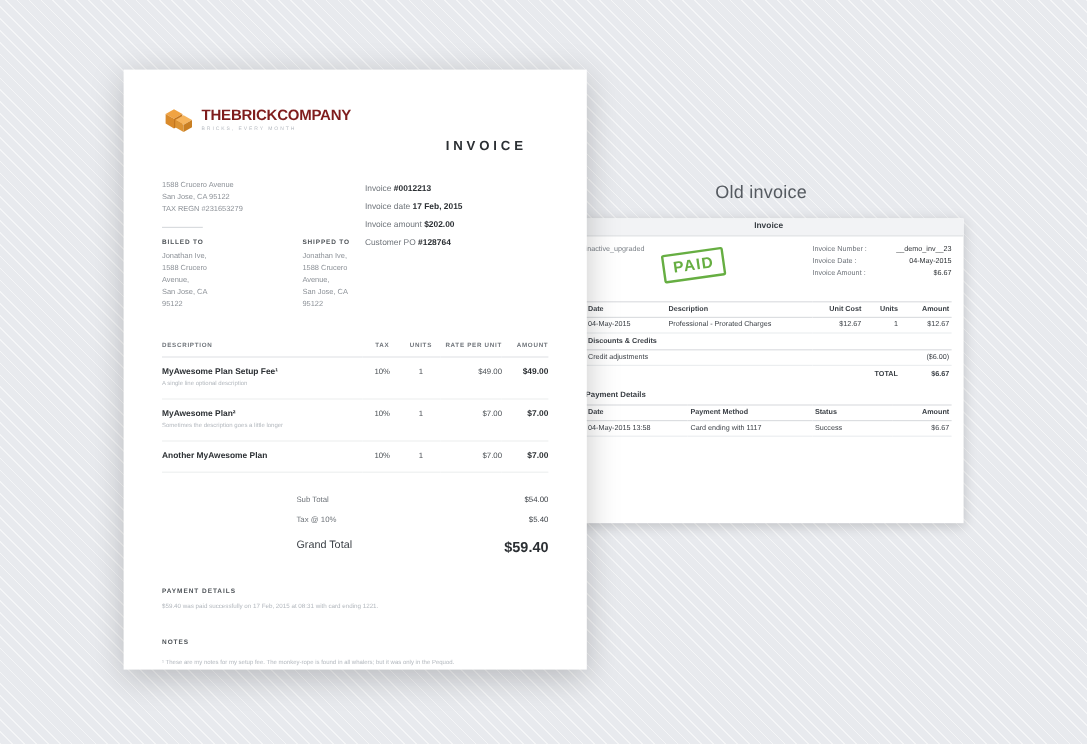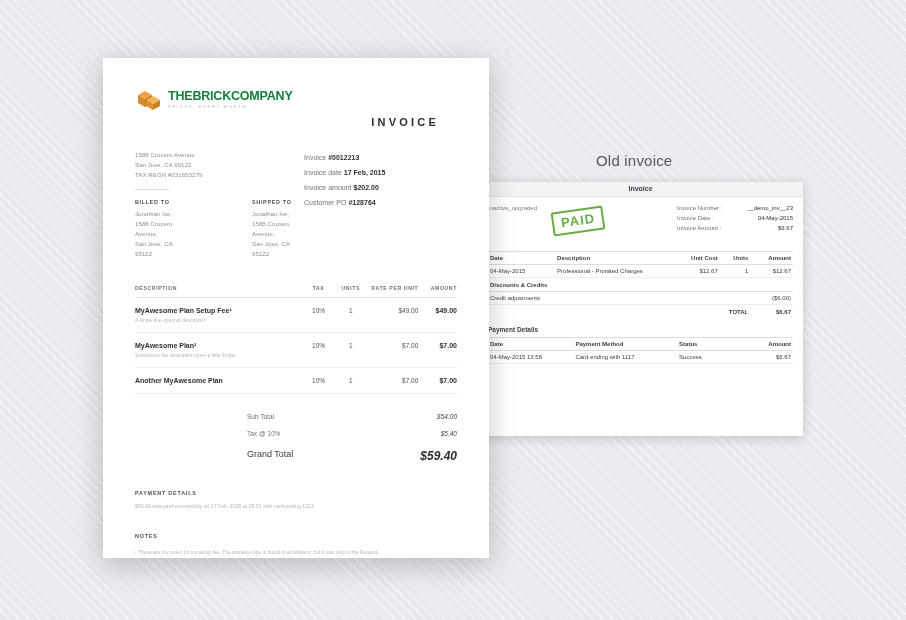--- a/index.html
+++ b/index.html
@@ -167,21 +167,21 @@
   }
   .brand-mark {
     width: 26px;
     height: 26px;
     position: relative;
     flex: none;
   }
   .brand-text .name {
     font-size: 12.5px;
     font-weight: bold;
-    color: #15803d;
+    color: #7f1d1d;
     letter-spacing: -0.2px;
   }
   .brand-text .tag {
     font-size: 4.2px;
     color: #b6bbc1;
     letter-spacing: 1.6px;
     margin-top: 1px;
   }
   .inv-title {
     font-size: 11px;
@@ -284,21 +284,21 @@
     margin-left: auto;
     width: 210px;
     font-size: 6.5px;
     color: #6f747a;
   }
   .totals .row {
     display: flex;
     justify-content: space-between;
     padding: 5px 0;
   }
-  .totals .row .v { color: #3a3f45; font-style: italic; }
+  .totals .row .v { color: #3a3f45; }
   .totals .grand {
     padding-top: 7px;
   }
   .totals .grand .l {
     font-size: 9px;
     color: #3a3f45;
   }
   .totals .grand .v {
     font-size: 12px;
     font-weight: bold;

